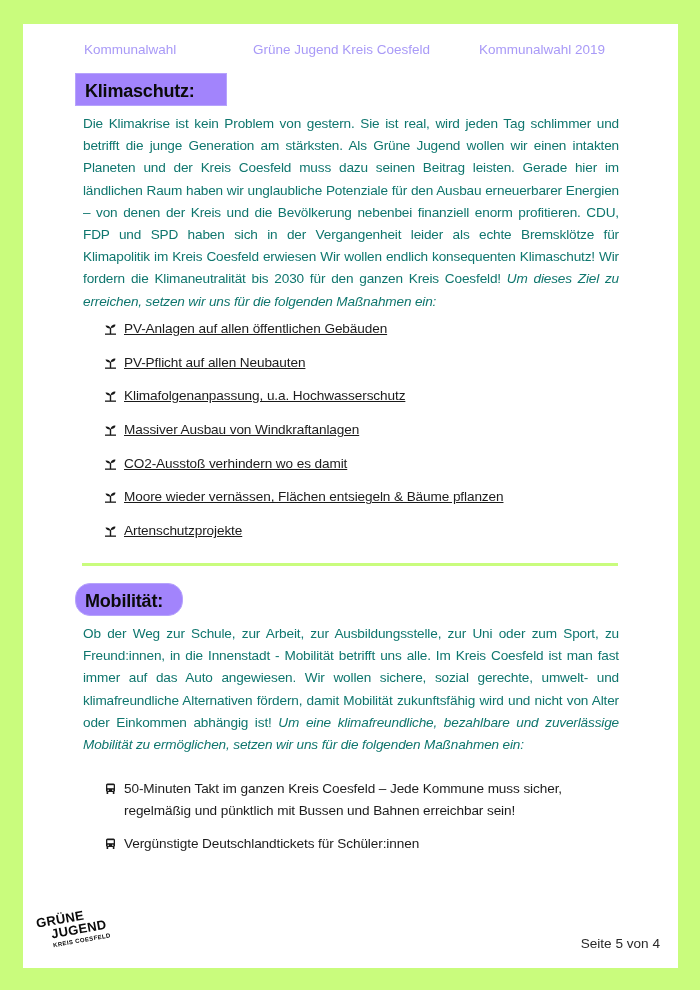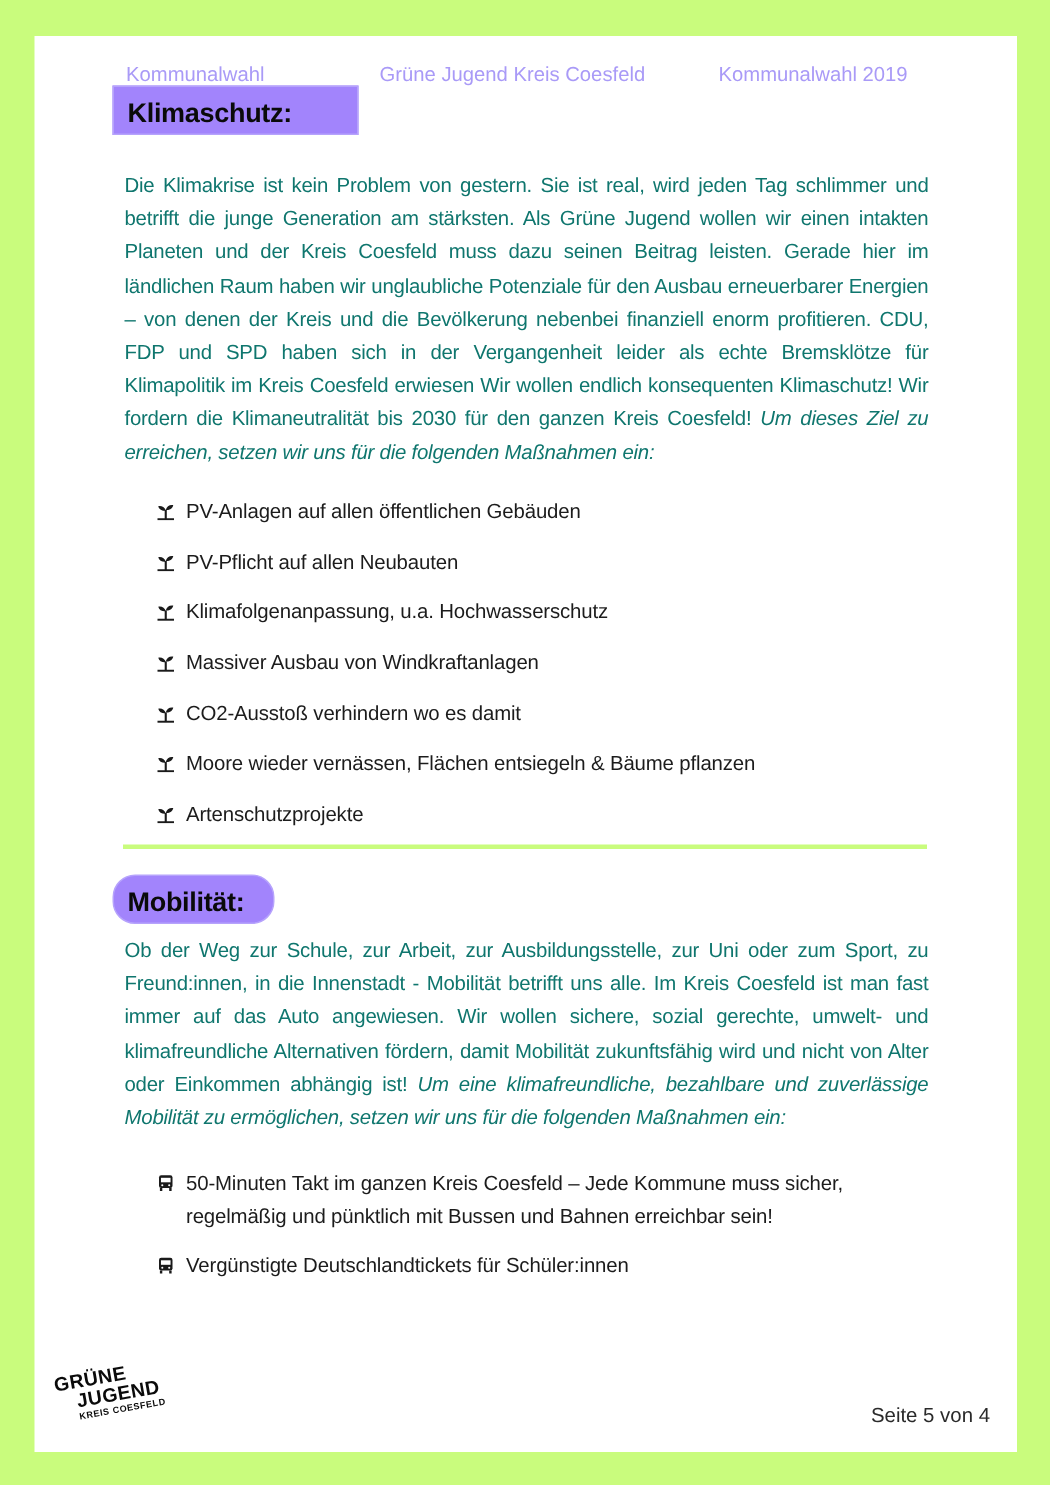--- a/index.html
+++ b/index.html
@@ -36,21 +36,21 @@
     color: #0a0a0a;
     font-weight: bold;
     font-size: 18px;
     padding: 0 9px;
     height: 33px;
     line-height: 34px;
     letter-spacing: -0.2px;
     border: 1px solid #b6a3fc;
     box-sizing: border-box;
   }
-  #title-klima { top: 33px; width: 164px; }
+  #title-klima { top: 49px; width: 152px; }
   #title-mobil { top: 559px; width: 108px; border-radius: 15px; }
 
   .paragraph {
     position: absolute;
     left: 60px; width: 536px;
     font-size: 13.6px;
     line-height: 22.2px;
     text-align: justify;
     color: #0f766e;
     letter-spacing: -0.15px;
@@ -67,21 +67,21 @@
     width: 520px;
   }
   .bullet-list li {
     position: relative;
     padding-left: 23px;
     font-size: 13.6px;
     line-height: 22px;
     color: #1c1c1c;
     letter-spacing: -0.1px;
   }
-  #list-klima { top: 306px; }
+  #list-klima { top: 294px; text-decoration: underline; }
   #list-klima li { height: 33.7px; }
   #list-mobil { top: 754px; }
   #list-mobil li { margin-bottom: 11px; }
 
   .icon {
     position: absolute;
     left: 3px; top: 5px;
     width: 13px; height: 12px;
   }
 

